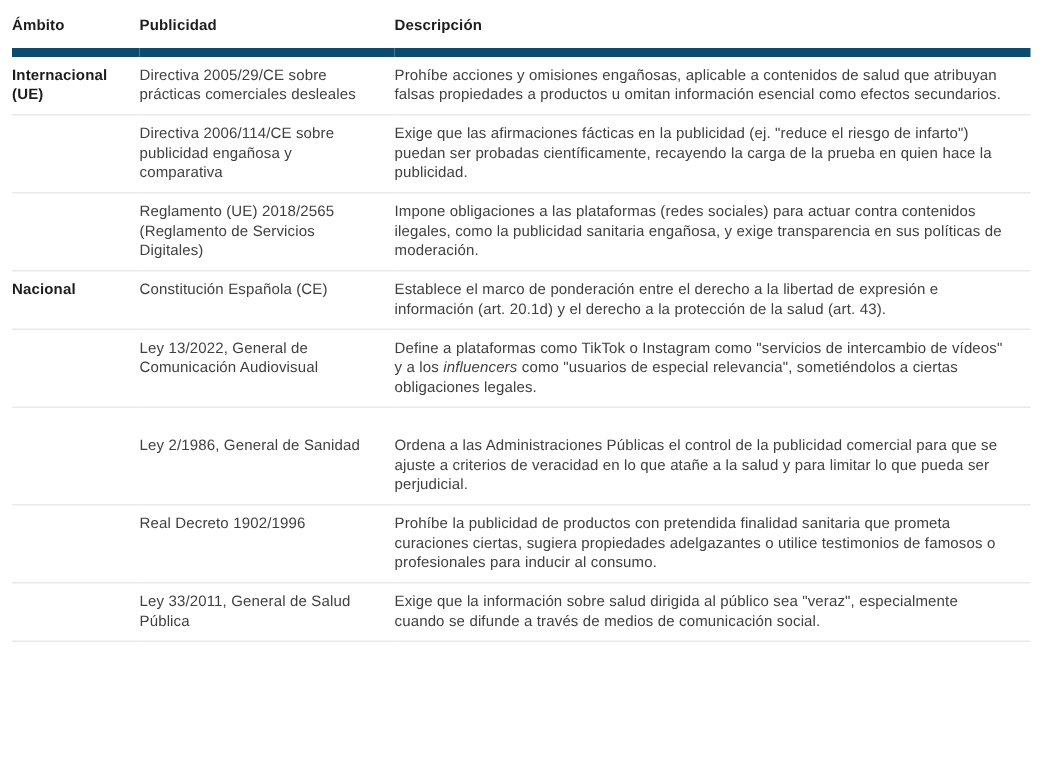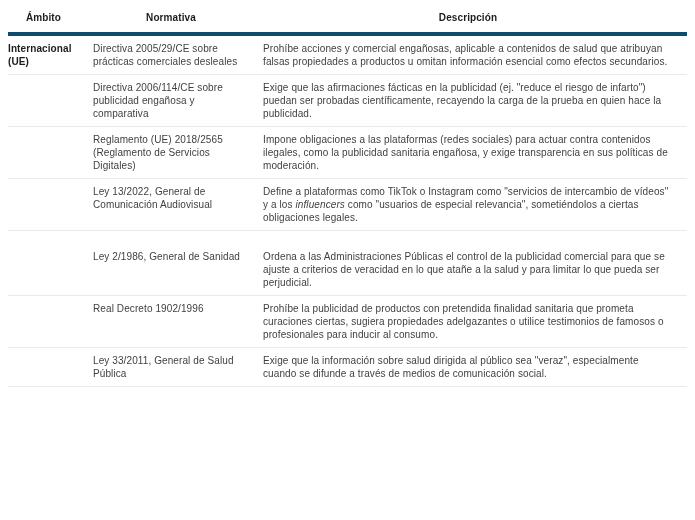--- a/index.html
+++ b/index.html
@@ -20,25 +20,25 @@
     width: 679px;
     font-size: 10px;
     line-height: 13px;
     letter-spacing: 0.1px;
     color: #3f3f42;
   }
   col.c-ambito      { width: 85px;  }
   col.c-normativa   { width: 170px; }
   col.c-descripcion { width: 424px; }
   th {
-    text-align: center;
+    text-align: left;
     font-weight: 700;
     color: #1d1d1f;
     padding: 9px 14px 8px 0;
-    border-bottom: 4px solid #0c4a6e;
+    border-bottom: 6px solid #0c4a6e;
     white-space: nowrap;
   }
   td {
     vertical-align: top;
     padding: 6px 14px 6px 0;
     border-bottom: 1px solid #e9e9ec;
   }
   td.cell-ambito {
     font-weight: 700;
     color: #1d1d1f;
@@ -56,39 +56,44 @@
 <div class="table-wrap">
   <table class="reg-table">
     <colgroup>
       <col class="c-ambito">
       <col class="c-normativa">
       <col class="c-descripcion">
     </colgroup>
     <thead>
       <tr>
         <th>Ámbito</th>
-        <th>Normativa</th>
+        <th>Publicidad</th>
         <th>Descripción</th>
       </tr>
     </thead>
     <tbody id="rows-body">
         <tr>
           <td class="cell-ambito">Internacional (UE)</td>
           <td class="cell-normativa">Directiva 2005/29/CE sobre prácticas comerciales desleales</td>
-          <td class="cell-descripcion"><span>Prohíbe acciones y comercial engañosas, aplicable a contenidos de salud que atribuyan falsas propiedades a productos u omitan información esencial como efectos secundarios.</span></td>
+          <td class="cell-descripcion"><span>Prohíbe acciones y omisiones engañosas, aplicable a contenidos de salud que atribuyan falsas propiedades a productos u omitan información esencial como efectos secundarios.</span></td>
         </tr>
         <tr>
           <td class="cell-ambito"></td>
           <td class="cell-normativa">Directiva 2006/114/CE sobre publicidad engañosa y comparativa</td>
           <td class="cell-descripcion"><span>Exige que las afirmaciones fácticas en la publicidad (ej. "reduce el riesgo de infarto") puedan ser probadas científicamente, recayendo la carga de la prueba en quien hace la publicidad.</span></td>
         </tr>
         <tr>
           <td class="cell-ambito"></td>
           <td class="cell-normativa">Reglamento (UE) 2018/2565 (Reglamento de Servicios Digitales)</td>
           <td class="cell-descripcion"><span>Impone obligaciones a las plataformas (redes sociales) para actuar contra contenidos ilegales, como la publicidad sanitaria engañosa, y exige transparencia en sus políticas de moderación.</span></td>
+        </tr>
+        <tr>
+          <td class="cell-ambito">Nacional</td>
+          <td class="cell-normativa">Constitución Española (CE)</td>
+          <td class="cell-descripcion"><span>Establece el marco de ponderación entre el derecho a la libertad de expresión e información (art. 20.1d) y el derecho a la protección de la salud (art. 43).</span></td>
         </tr>
         <tr>
           <td class="cell-ambito"></td>
           <td class="cell-normativa">Ley 13/2022, General de Comunicación Audiovisual</td>
           <td class="cell-descripcion"><span>Define a plataformas como TikTok o Instagram como "servicios de intercambio de vídeos" y a los </span><em>influencers</em><span> como "usuarios de especial relevancia", sometiéndolos a ciertas obligaciones legales.</span></td>
         </tr>
         <tr class="spacer">
           <td colspan="3"></td>
         </tr>
         <tr>

